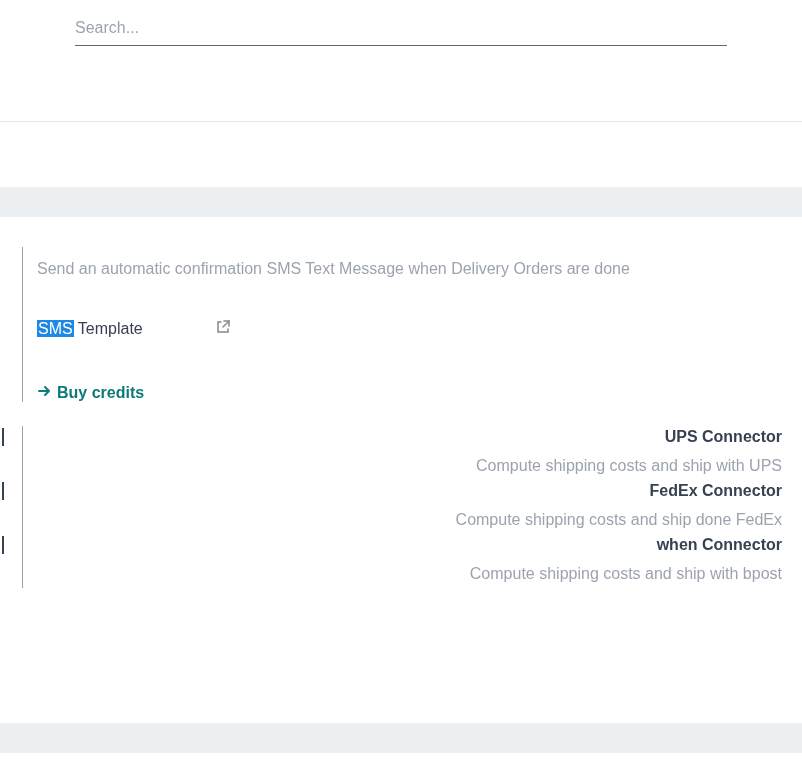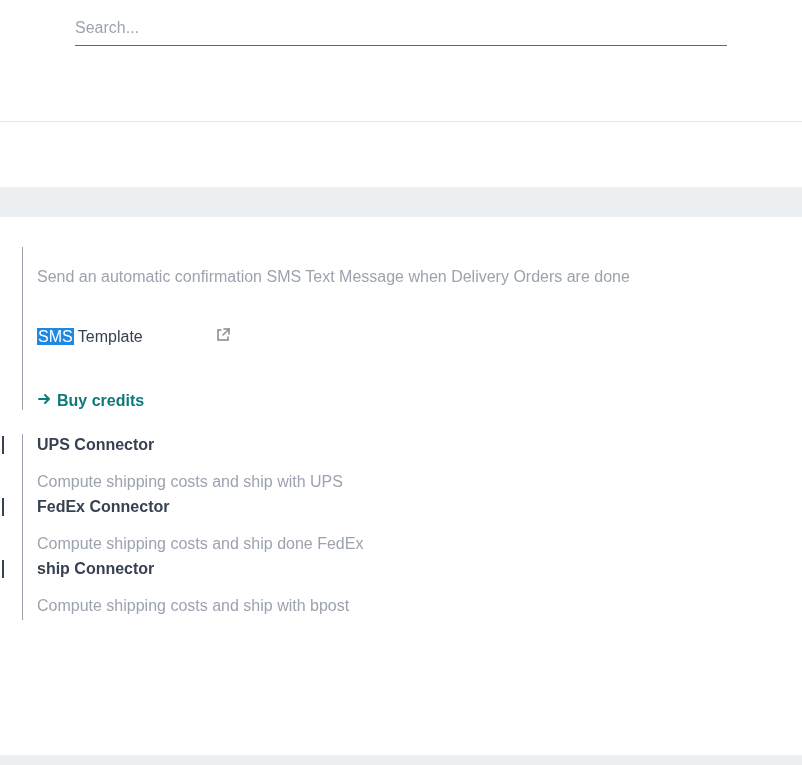--- a/index.html
+++ b/index.html
@@ -40,32 +40,32 @@
     }
     .settings-block {
       padding: 30px 20px 25px 20px;
     }
     .setting {
       border-left: 1px solid #9ca3af;
       padding: 2px 0 2px 14px;
       margin-bottom: 24px;
       margin-left: 2px;
     }
-    .setting:last-child { margin-bottom: 0; }
+    .setting:last-child { margin-bottom: 0; text-align: right; }
     .setting-title {
       font-weight: 700;
       color: #374151;
       font-size: 16px;
       display: inline;
     }
     .setting-desc {
       color: #9ca3af;
       font-size: 16px;
       line-height: 1.5;
-      margin-top: 16px;
+      margin-top: 8px;
     }
     .company-icon {
       display: inline-block;
       vertical-align: -3px;
       margin-left: 4px;
     }
     .sms-row {
       display: flex;
       align-items: center;
       margin-top: 38px;
@@ -172,20 +172,20 @@
     <div style="position:absolute; left:0; top:2px; width:2px; height:18px; background:#374151;"></div>
     <div class="setting">
       <div class="setting-title">FedEx Connector</div>
       <div class="setting-desc">Compute shipping costs and ship done FedEx</div>
     </div>
   </div>
 
   <div style="position:relative; margin-left:-18px; padding-left:18px;">
     <div style="position:absolute; left:0; top:2px; width:2px; height:18px; background:#374151;"></div>
     <div class="setting">
-      <div class="setting-title">ship Connector</div>
+      <div class="setting-title">when Connector</div>
       <div class="setting-desc">Compute shipping costs and ship with bpost</div>
     </div>
   </div>
 
 </div>
 
 <div class="band-bottom"></div>
 
 </body></html>

